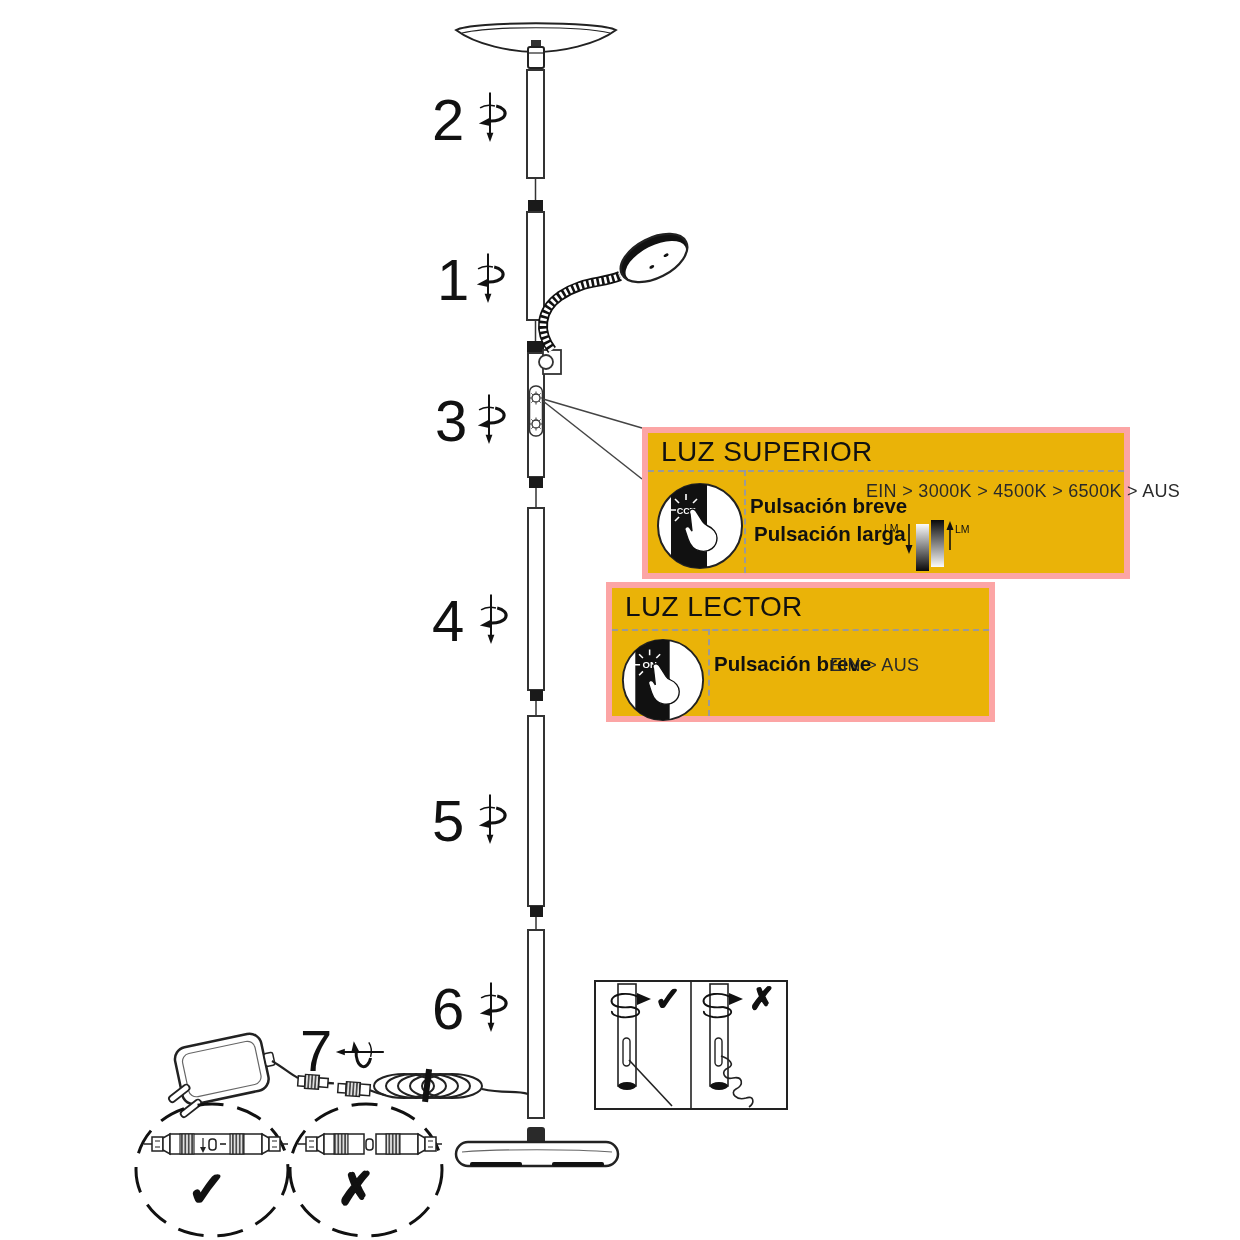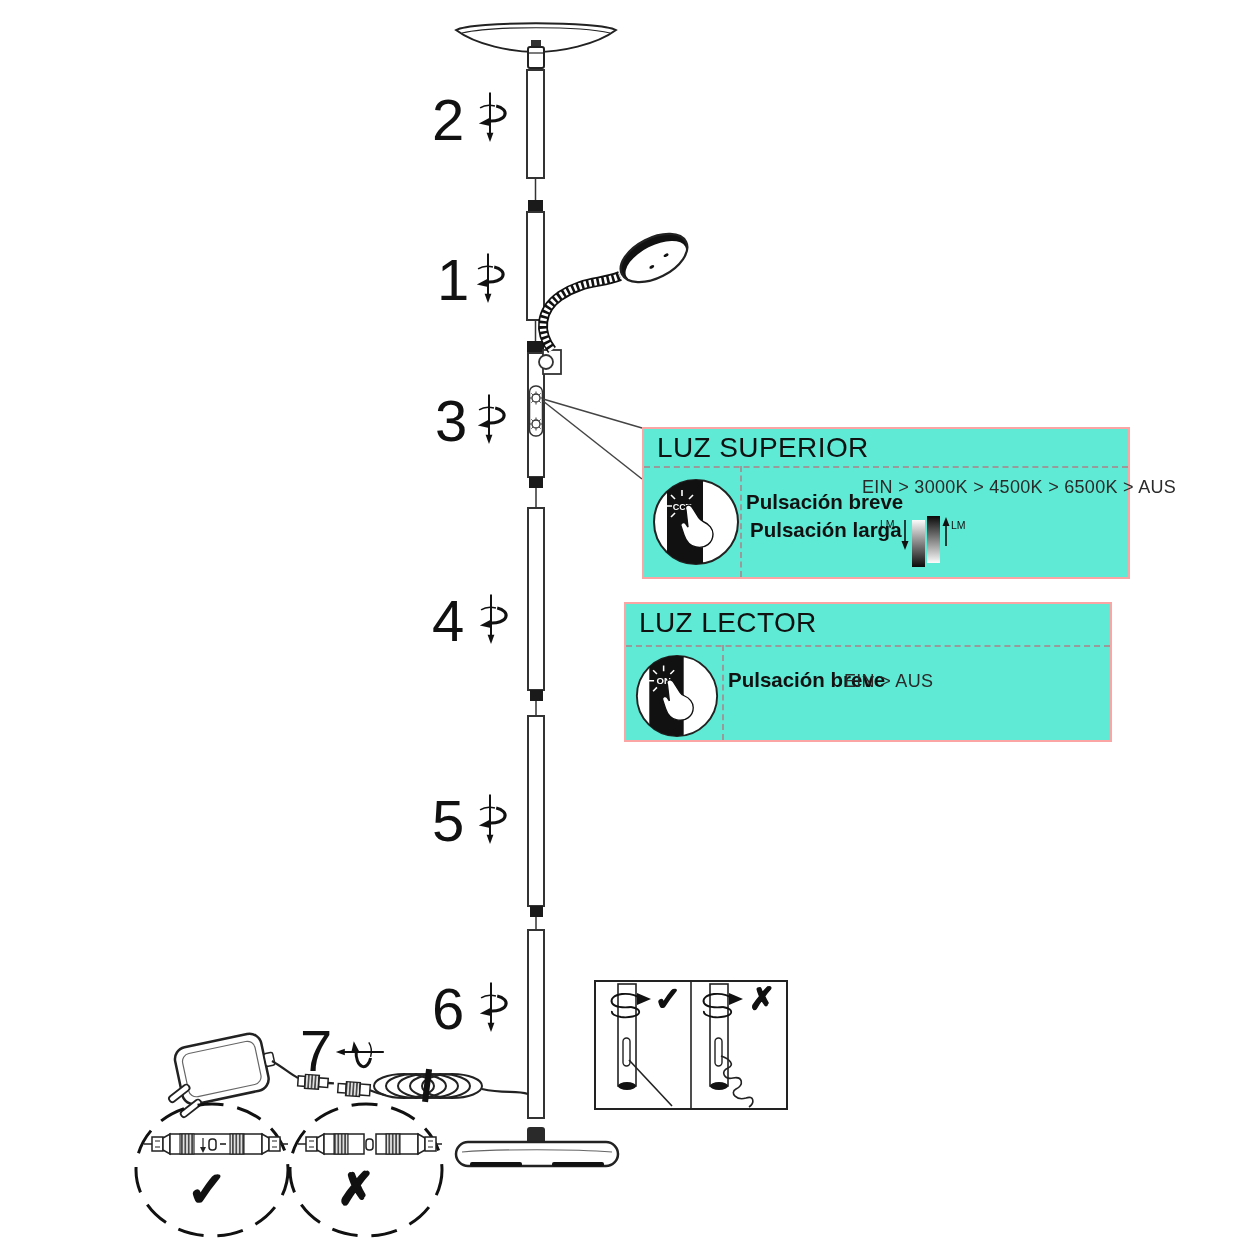--- a/index.html
+++ b/index.html
@@ -1,21 +1,21 @@
 <!DOCTYPE html>
 <html><head>
 <meta charset="utf-8">
 <style>
   html,body{margin:0;padding:0;background:#fff;}
   .canvas{
     position:relative;width:1240px;height:1240px;background:#ffffff;
     font-family:"Liberation Sans", sans-serif;color:#1a1a1a;overflow:hidden;
   }
   svg.diagram{position:absolute;left:0;top:0;}
-  .panel{position:absolute;border:2px solid #fca5a5;background:#5eead4;box-sizing:border-box;}
+  .panel{position:absolute;border:6px solid #fca5a5;background:#eab308;box-sizing:border-box;}
   .panel-title{position:absolute;left:13px;top:3px;font-size:28px;letter-spacing:.4px;color:#111;white-space:nowrap;}
   .hline{position:absolute;left:0;right:0;border-top:2px dashed #9a9a9a;height:0;}
   .vline{position:absolute;border-left:2px dashed #9a9a9a;width:0;}
   .press-icon{position:absolute;}
   .row-label{position:absolute;font-size:20.5px;color:#111;white-space:nowrap;font-weight:bold;}
   .row-value{position:absolute;font-size:18px;color:#2a2a2a;letter-spacing:.3px;white-space:nowrap;}
   .lm-fig{position:absolute;}
   text{font-family:"Liberation Sans", sans-serif;}
 </style>
 </head>
@@ -279,21 +279,21 @@
     <line x1="27" y1="8" x2="27" y2="31" stroke="#111" stroke-width="1.6"></line>
     <polygon points="23.5,29 30.5,29 27,38" fill="#111"></polygon>
     <rect x="34" y="8" width="13" height="47" fill="url(#g1)"></rect>
     <rect x="49" y="4" width="13" height="47" fill="url(#g2)"></rect>
     <line x1="68" y1="34" x2="68" y2="12" stroke="#111" stroke-width="1.6"></line>
     <polygon points="64.5,14 71.5,14 68,5" fill="#111"></polygon>
     <text x="73" y="17" font-size="10.5" fill="#111">LM</text>
   </svg>
 </div>
 
-<div class="panel" style="left:624px;top:582px;width:488px;height:140px;margin-top:20px;">
+<div class="panel" style="left:606px;top:582px;width:389px;height:140px;">
   <div class="panel-title">LUZ LECTOR</div>
   <div class="hline" style="top:41px;"></div>
   <div class="vline" style="left:96px;top:41px;bottom:0;"></div>
   <svg class="press-icon" style="left:8px;top:49px;" width="86" height="86" viewBox="0 0 90 90">
     <defs>
           <clipPath id="c2">
             <circle cx="45" cy="45" r="42"></circle>
           </clipPath>
         </defs>
     <circle cx="45" cy="45" r="42" fill="#fff" stroke="#222" stroke-width="2"></circle>

